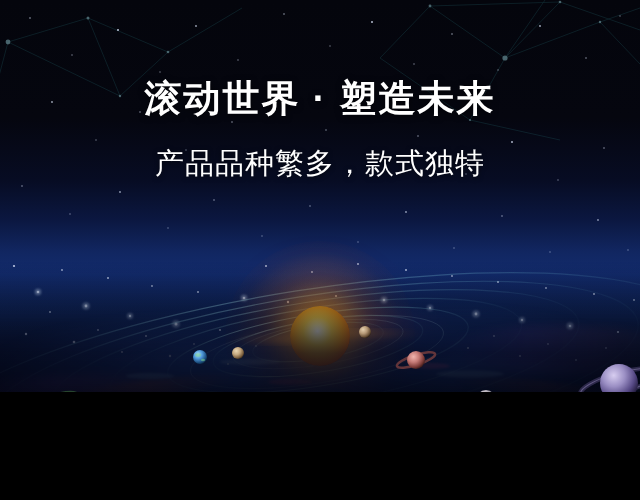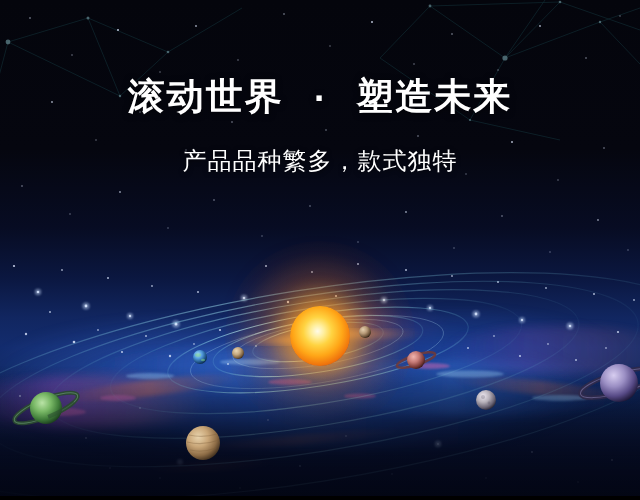--- a/index.html
+++ b/index.html
@@ -8,24 +8,23 @@
     padding: 0;
     background: #000;
   }
   body {
     font-family: "Liberation Sans", "DejaVu Sans", sans-serif;
   }
 
   .banner {
     position: relative;
     width: 640px;
-    height: 496px;
+    height: 392px;
     overflow: hidden;
     background: #0f172a;
-    font-family: Liberation Mono, monospace;
   }
   .sky-base2 {
     position: absolute;
     inset: 0;
     background:
       linear-gradient(to bottom,
         #04050c 0%,
         #05060f 30%,
         #070c23 46%,
         #0b1740 56%,
@@ -152,21 +151,21 @@
     font-size: 37px;
     font-weight: bold;
     letter-spacing: 2px;
     line-height: 50px;
     text-shadow: 0 1px 6px rgba(0,0,0,.65);
   }
   .sub1 {
     margin: 0;
     padding-top: 22px;
     color: #ffffff;
-    font-size: 24px;
+    font-size: 29px;
     font-weight: normal;
     letter-spacing: 1px;
     line-height: 34px;
     text-shadow: 0 1px 5px rgba(0,0,0,.6);
   }
   .sub2 {
     margin: 0;
     padding-top: 6px;
     color: #ffffff;
     font-size: 25px;

